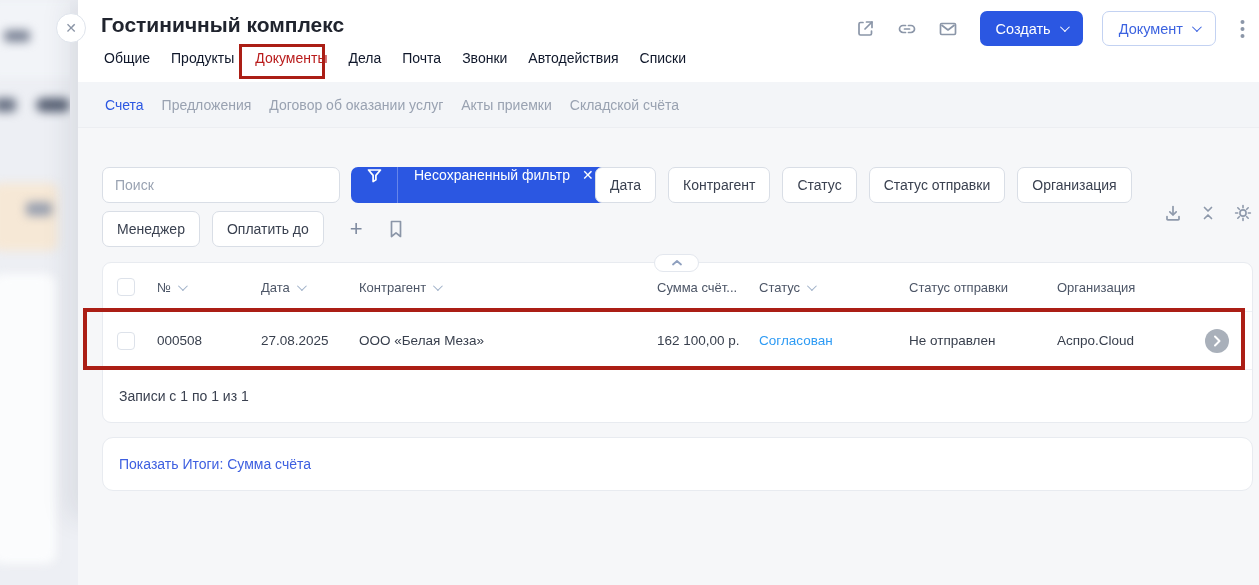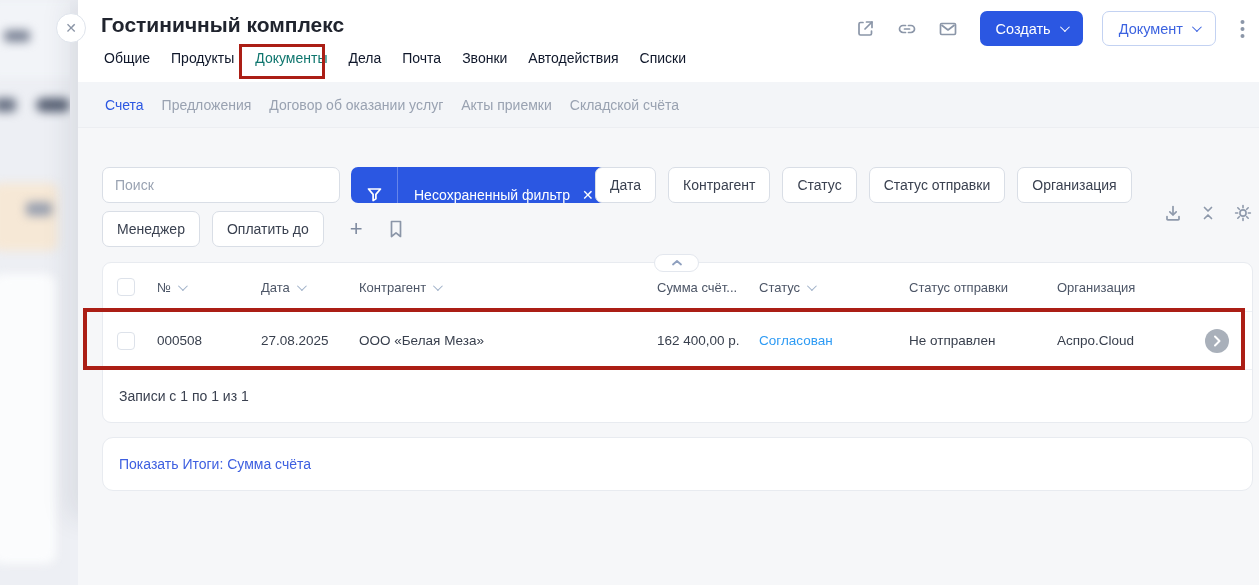--- a/index.html
+++ b/index.html
@@ -23,21 +23,21 @@
     box-shadow:-10px 0 26px rgba(40,50,70,.10);margin-left:8px; }
 
   .close-btn { position:absolute; left:56px; top:13px; width:30px; height:30px; border-radius:50%;
     background:#fff; border:1px solid #dfe4ec; color:#8b95a6; font-size:14px; display:flex;
     align-items:center; justify-content:center; cursor:pointer; z-index:60; }
 
   
   .hdr-title { position:absolute; left:23px; top:13px; font-size:21px; font-weight:700; color:#20242e; }
   .tabs { position:absolute; left:26px; top:50px; display:flex; gap:21px; font-size:14px; }
   .tab { color:#0f172a; cursor:pointer; padding-bottom:6px; }
-  .tab.active { color:#0f766e; }
+  .tab.active { color:#b91c1c; }
 
   .hdr-actions { position:absolute; right:18px; top:11px; display:flex; align-items:center; gap:19px; }
   .h-ic { width:22px; height:22px; color:#8b96a8; cursor:pointer; display:flex; align-items:center; justify-content:center; }
   .btn { height:35px; border-radius:7px; font-size:14.5px; display:flex; align-items:center; gap:9px;
     padding:8px 16px; cursor:pointer; white-space:nowrap; }
   .btn-primary { background:#2b57e2; color:#fff; border:none; }
   .btn-outline { background:#fff; color:#3c63e0; border:1px solid #c3d2f2; }
   .chev { width:7px; height:7px; border-right:1.8px solid currentColor; border-bottom:1.8px solid currentColor;
     transform:rotate(45deg) translateY(-2px); display:inline-block; }
 
@@ -48,21 +48,21 @@
   .subtab.active { color:#2b57e2; }
 
   
   .content { position:absolute; left:0; top:128px; width:100%; height:457px; background:#f6f7f9; }
 
   .search { position:absolute; left:24px; top:39px; width:238px; height:36px; background:#fff;
     border:1px solid #d9dee6; border-radius:7px; padding:0 12px; font-size:14px; color:#3a4150; outline:none; }
   .search::placeholder { color:#9aa3b2; }
 
   .filter-btn { position:absolute; left:273px; top:39px; height:36px; background:#2b57e2; color:#fff;
-    border:none; border-radius:7px; display:flex; align-items:flex-end; cursor:pointer; font-size:14px; }
+    border:none; border-radius:7px; display:flex; align-items:flex-start; cursor:pointer; font-size:14px; }
   .filter-funnel { padding:0 14px 0 15px; display:flex; align-items:center; }
   .filter-sep { width:1px; height:36px; background:rgba(255,255,255,.28); }
   .filter-label { padding:0 10px 0 16px; }
   .filter-x { padding:0 14px 0 2px; font-size:14px; cursor:pointer; }
 
   .chips-row1 { position:absolute; left:517px; top:39px; display:flex; gap:12px; }
   .chips-row2 { position:absolute; left:24px; top:83px; display:flex; gap:12px; align-items:center; }
   .chip { height:36px; background:#fff; border:1px solid #d9dee6; border-radius:7px; padding:0 14px;
     font-size:14px; color:#3a4150; display:flex; align-items:center; cursor:pointer; white-space:nowrap; }
   .mini-ic { color:#8b96a8; cursor:pointer; display:flex; align-items:center; justify-content:center; }
@@ -299,21 +299,21 @@
           </div>
         </div>
 
         <div class="trow tbody-row">
           <div>
               <div class="checkbox"></div>
             </div>
           <div>000508</div>
           <div>27.08.2025</div>
           <div>ООО «Белая Меза»</div>
-          <div>162 400,00 р.</div>
+          <div>162 100,00 р.</div>
           <div class="cell-status">Согласован</div>
           <div>Не отправлен</div>
           <div>Аспро.Cloud</div>
           <div class="row-chev">
             <span>
               <svg width="8" height="12" viewBox="0 0 8 12" fill="none" stroke="#ffffff" stroke-width="2" stroke-linecap="round" stroke-linejoin="round">
                 <path d="M2 1.5L6.5 6 2 10.5"></path>
               </svg>
             </span>
           </div>

